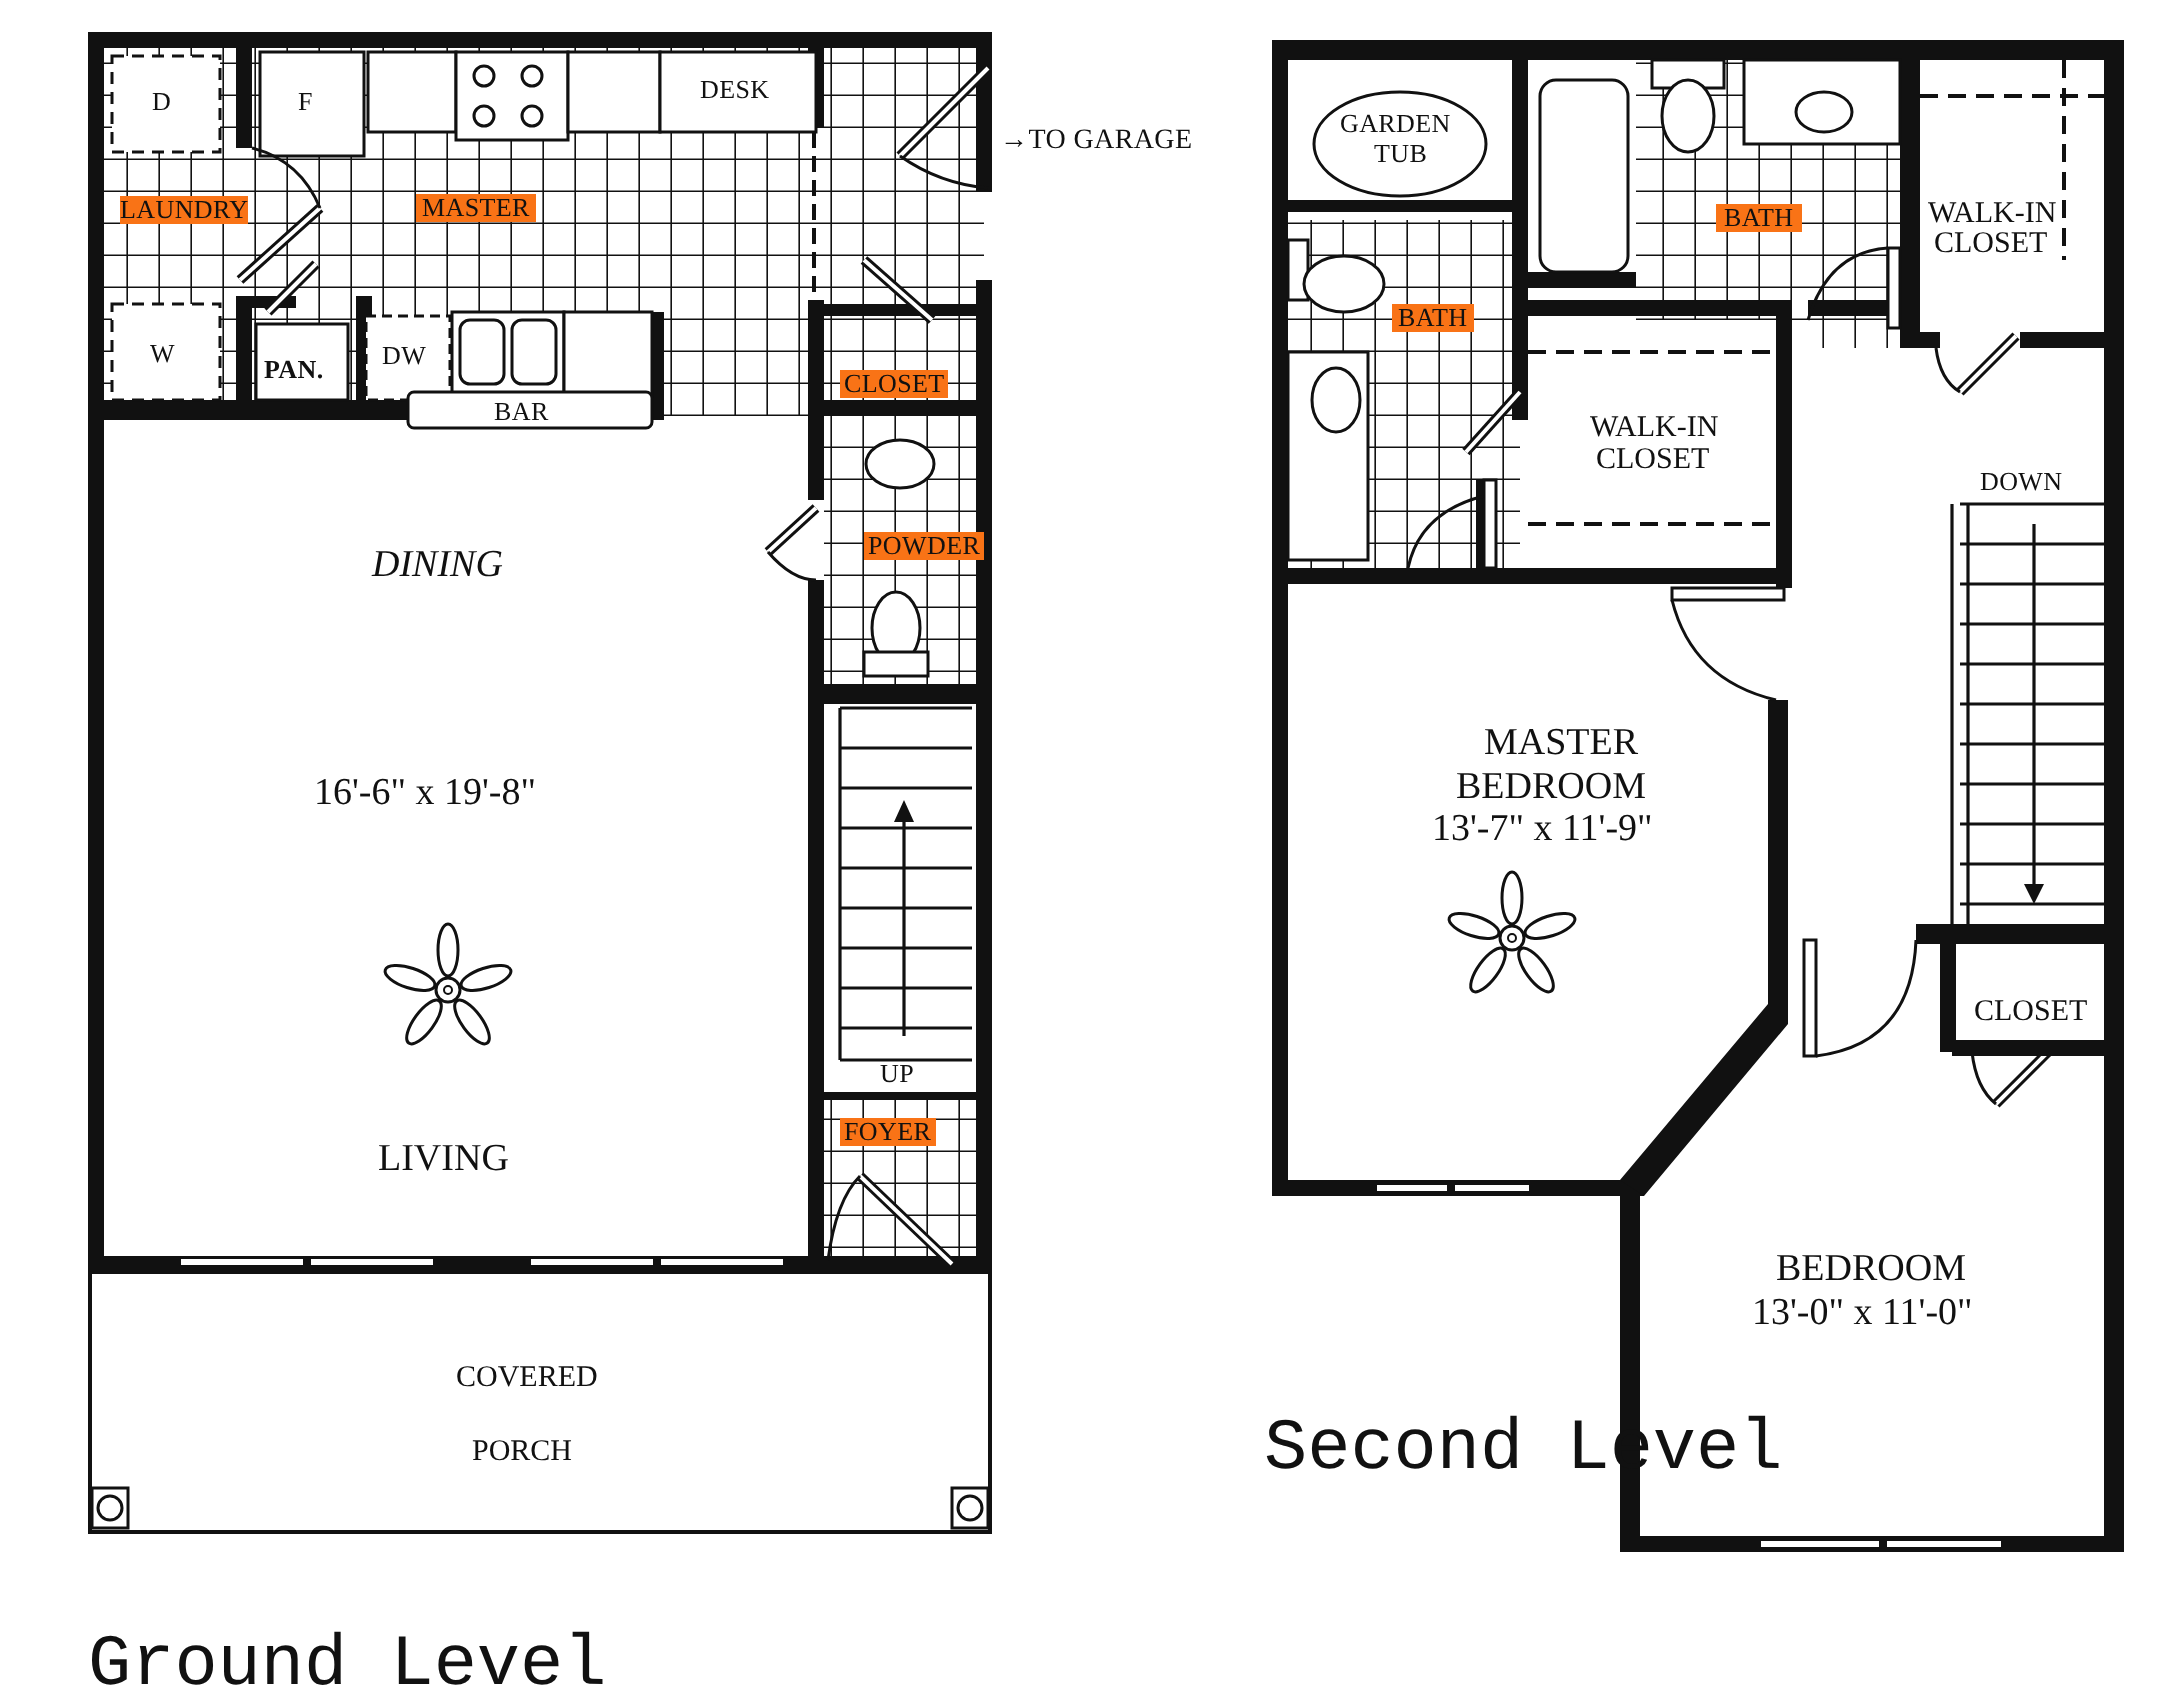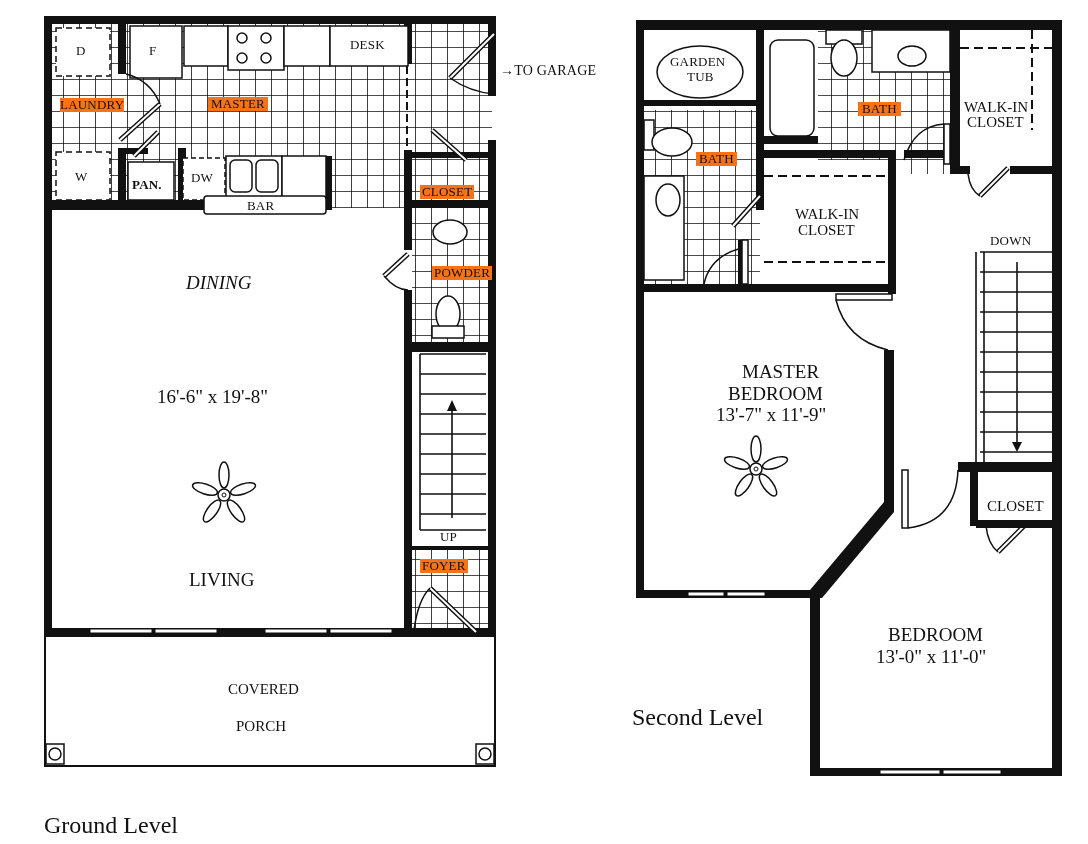--- a/index.html
+++ b/index.html
@@ -2,21 +2,21 @@
 <html><head>
 <meta charset="utf-8">
 <style>
   html,body{margin:0;padding:0;background:#fff;}
   body{width:1088px;height:844px;position:relative;overflow:hidden;font-family:"DejaVu Serif","Liberation Serif",serif;color:#111;}
   svg{position:absolute;left:0;top:0;}
   .lbl{position:absolute;font-family:"Liberation Serif","DejaVu Serif",serif;color:#111;white-space:nowrap;text-align:center;line-height:1.05;}
   .sm{font-size:13px;letter-spacing:0.2px;}
   .lg{font-size:19px;}
   .xs{font-size:15px;}
-  .title{font-size:24px;position:absolute;font-family:Liberation Serif, serif;}
+  .title{font-size:36px;position:absolute;font-family:Liberation Mono, monospace;}
   .boxlbl{background:#f97316;}
 </style>
 </head>
 <body>
 
 <svg width="1088" height="844" viewBox="0 0 1088 844">
   <defs>
     <pattern id="tile" width="16" height="16" patternUnits="userSpaceOnUse">
       <rect width="16" height="16" fill="#fff"></rect>
       <path d="M16 0V16M0 16H16" stroke="#111" stroke-width="1.6" fill="none"></path>

